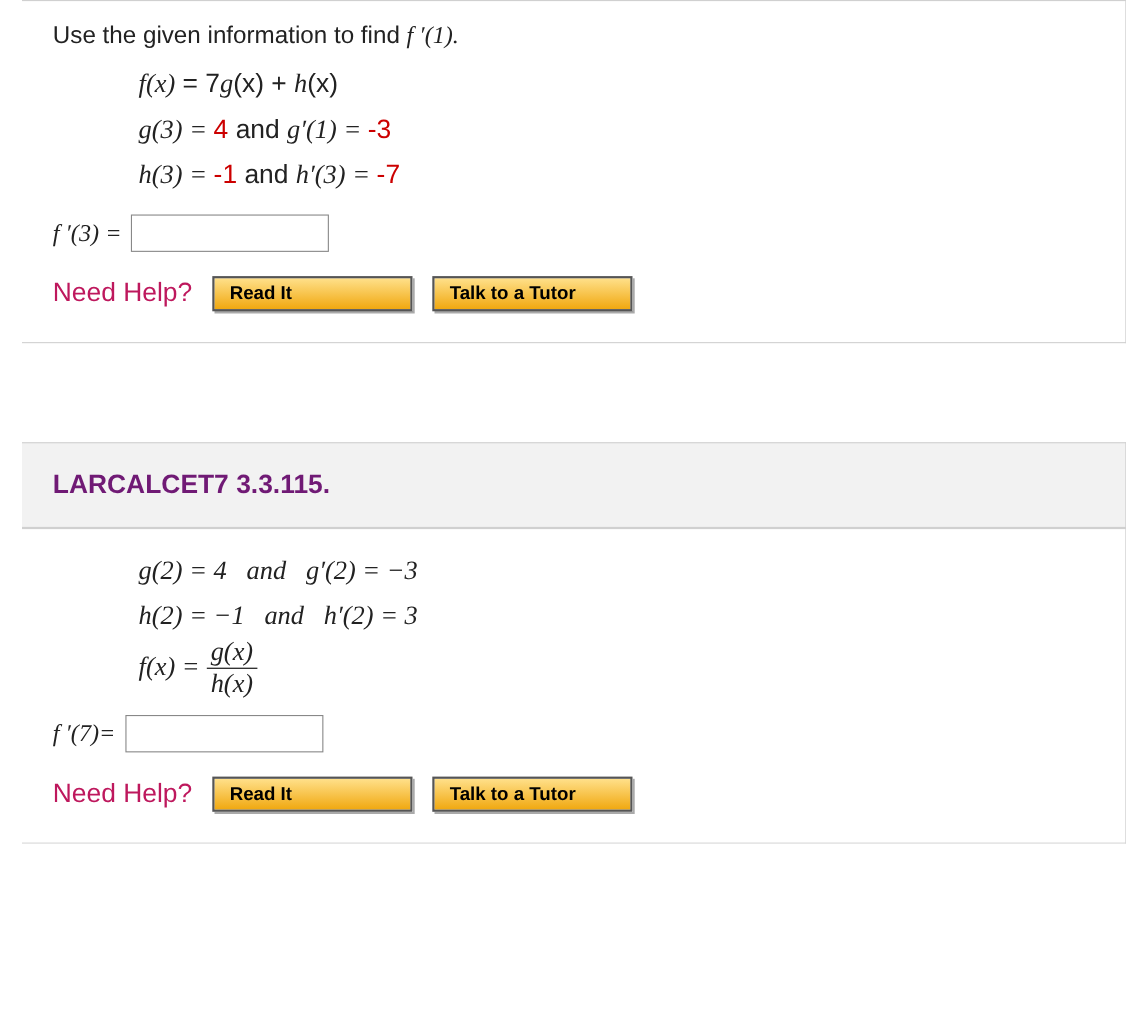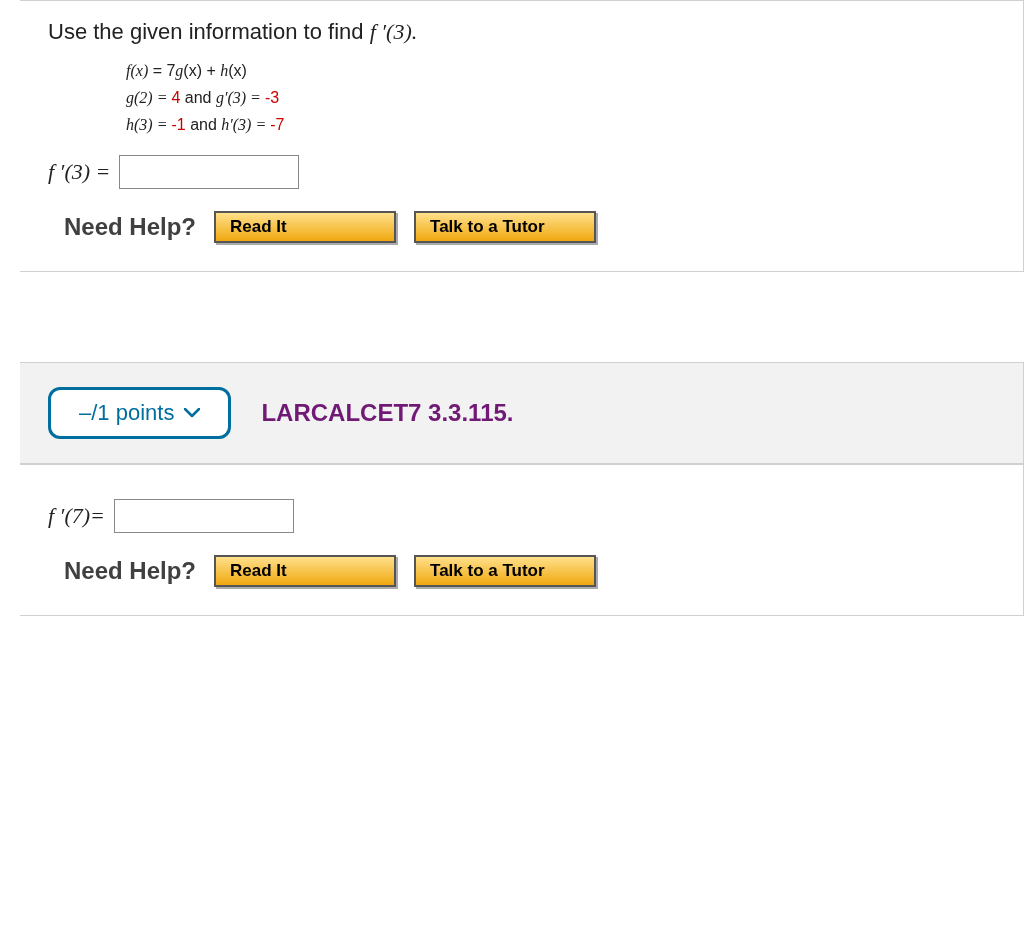--- a/index.html
+++ b/index.html
@@ -52,21 +52,21 @@
     font-size: 24px;
     color: #701a75;
   }
   .instruction {
     margin: 0 0 12px 0;
     font-size: 22px;
   }
   .given {
     margin-left: 78px;
     line-height: 1.7;
-    font-size: 16px;
+    font-size: 24px;
   }
   .mi { font-style: italic; font-family: Georgia, 'Times New Roman', serif; }
   .red { color: #c00; }
   .answer-row {
     margin-top: 16px;
     display: flex;
     align-items: center;
     gap: 9px;
     font-size: 22px;
   }
@@ -78,24 +78,23 @@
     font-size: 18px;
     background: #fff;
   }
   .help-row {
     margin-top: 22px;
     display: flex;
     align-items: center;
     gap: 18px;
   }
   .need-help {
-    color: #404040;
-    font-weight: 700;
+    color: #be185d;
+    font-weight: 400;
     font-size: 24px;
-    margin-left: 16px;
   }
   .help-btn {
     display: inline-block;
     min-width: 150px;
     padding: 4px 14px;
     text-align: left;
     font-size: 17px;
     font-weight: 700;
     color: #000;
     border: 2px solid #555;
@@ -120,61 +119,64 @@
   .frac .den {
     display: block;
     padding-top: 2px;
   }
 </style>
 </head>
 <body>
 
 <div class="question-card">
   <p class="instruction">
-    <span>Use the given information to find </span><span class="mi">f ′(3).</span>
+    <span>Use the given information to find </span><span class="mi">f ′(1).</span>
   </p>
 
   <div class="given">
     <div>
       <span class="mi">f(x)</span><span> = 7</span><span class="mi">g</span><span>(x)</span><span> + </span><span class="mi">h</span><span>(x)</span>
     </div>
     <div>
-      <span class="mi">g(2) = </span><span class="red">4</span><span> and </span><span class="mi">g′(3) = </span><span class="red">-3</span>
+      <span class="mi">g(3) = </span><span class="red">4</span><span> and </span><span class="mi">g′(1) = </span><span class="red">-3</span>
     </div>
     <div>
       <span class="mi">h(3) = </span><span class="red">-1</span><span> and </span><span class="mi">h′(3) = </span><span class="red">-7</span>
     </div>
   </div>
 
   <div class="answer-row">
     <span class="mi">f ′(3) = </span>
     <input type="text" class="answer" style="">
   </div>
 
   <div class="help-row">
     <span class="need-help">Need Help?</span>
     <span class="help-btn">Read It</span>
     <span class="help-btn">Talk to a Tutor</span>
   </div>
 </div>
 
 <div class="header-bar">
-  <div class="points-pill">
-    <span>–/1 points</span>
-    <span class="chevron-down">
-      <svg viewBox="0 0 16 10" width="16" height="10">
-          <path d="M1 1 L8 8 L15 1" stroke="#006e9e" stroke-width="2.5" fill="none" stroke-linecap="round" stroke-linejoin="round"></path>
-        </svg>
-    </span>
-  </div>
   <div class="reference">LARCALCET7 3.3.115.</div>
 </div>
 
 <div class="question-card">
 
+  <div class="given" style="font-family: Georgia, 'Times New Roman', serif;">
+    <div class="mi" style="white-space:pre;">g(2) = 4   and   g′(2) = −3</div>
+    <div class="mi" style="white-space:pre;">h(2) = −1   and   h′(2) = 3</div>
+    <div style="display:flex;align-items:center;gap:6px;">
+      <span class="mi">f(x) = </span>
+      <span class="frac">
+        <span class="num">g(x)</span>
+        <span class="den">h(x)</span>
+      </span>
+    </div>
+  </div>
 
   <div class="answer-row">
     <span class="mi">f ′(7)= </span>
     <input type="text" class="answer" style="">
   </div>
 
   <div class="help-row">
     <span class="need-help">Need Help?</span>
     <span class="help-btn">Read It</span>
     <span class="help-btn">Talk to a Tutor</span>

